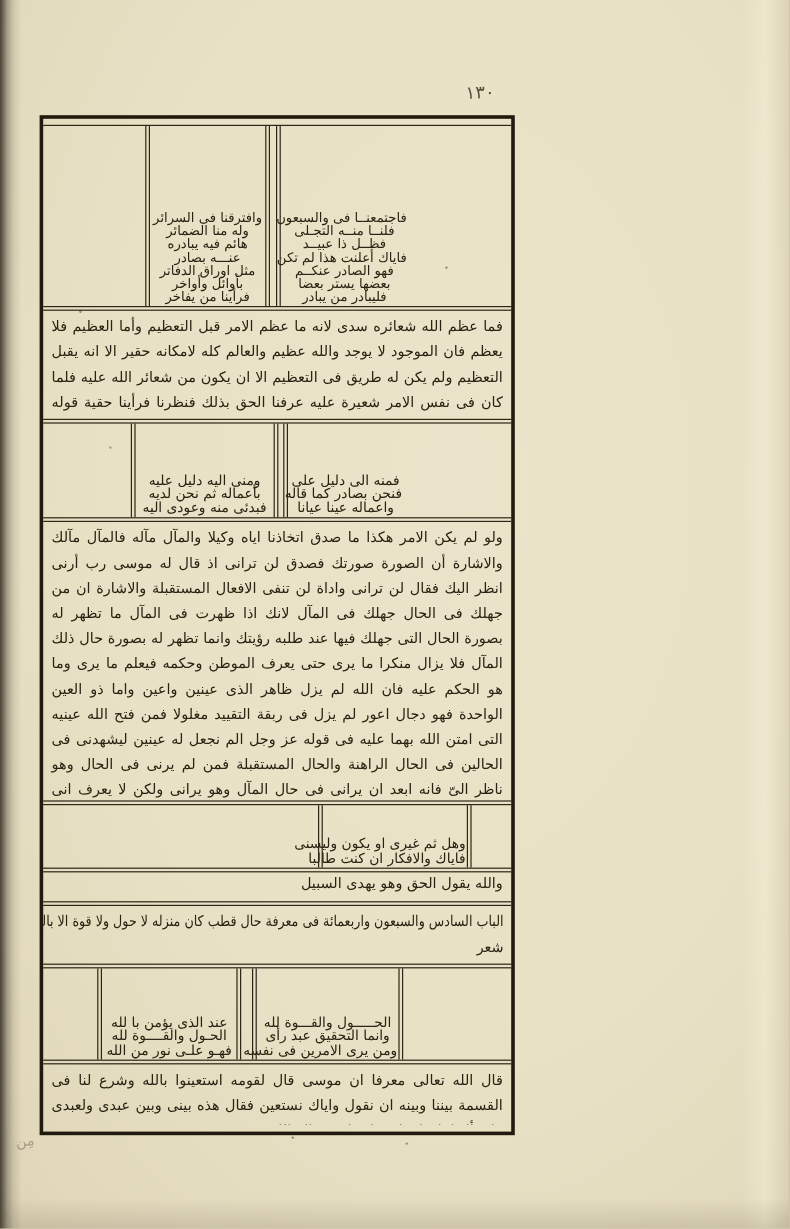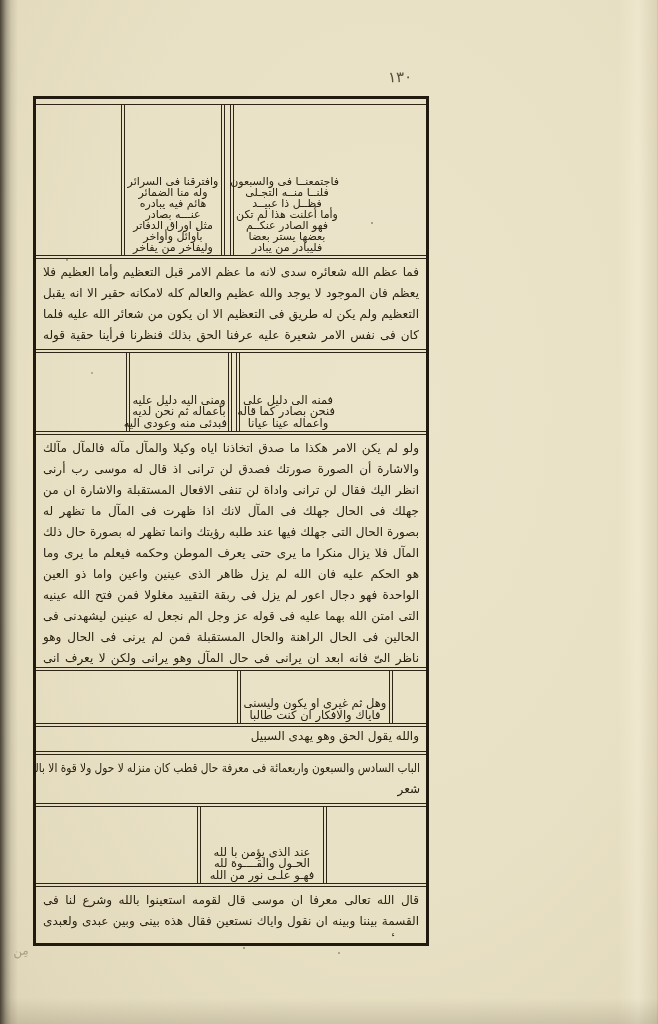--- a/index.html
+++ b/index.html
@@ -96,67 +96,67 @@
   <div class="frame" dir="rtl">
 
     <div class="topline"></div>
 
     <section class="poem p1">
       <div class="sp" style="width:86px"></div>
       <div class="col dbl-l" style="width:110px">
           <div class="pl">فاجتمعنــا فى والسبعون</div>
           <div class="pl">فلنــا منــه التجـلى</div>
           <div class="pl">فظــل ذا عبيــد</div>
-          <div class="pl">وأما أعلنت هذا لم تكن</div>
+          <div class="pl">فاياك أعلنت هذا لم تكن</div>
           <div class="pl">فهو الصادر عنكــم</div>
           <div class="pl">بعضها يستر بعضا</div>
           <div class="pl">فليبادر من يبادر</div>
         </div>
       <div class="sp" style="width:5px"></div>
       <div class="col dbl-l dbl-r" style="width:104px">
           <div class="pl">وافترقنا فى السرائر</div>
           <div class="pl">وله منا الضمائر</div>
           <div class="pl">هائم فيه يبادره</div>
           <div class="pl">عنـــه بصادر</div>
           <div class="pl">مثل اوراق الدفاتر</div>
           <div class="pl">بأوائل وأواخر</div>
-          <div class="pl">وليفاخر من يفاخر</div>
+          <div class="pl">فرأينا من يفاخر</div>
         </div>
     </section>
 
     <div class="rule"></div>
 
     <section class="prose prose1">فما عظم الله شعائره سدى لانه ما عظم الامر قبل التعظيم وأما العظيم فلا يعظم فان الموجود لا يوجد والله عظيم والعالم كله لامكانه حقير الا انه يقبل التعظيم ولم يكن له طريق فى التعظيم الا ان يكون من شعائر الله عليه فلما كان فى نفس الامر شعيرة عليه عرفنا الحق بذلك فنظرنا فرأينا حقية قوله فاستدللنا بها عليه وبه اذا ظهر فى التذكرة علينا شعر</section>
 
     <div class="rule"></div>
 
     <section class="poem p2">
       <div class="sp" style="width:90px"></div>
       <div class="col dbl-l" style="width:100px">
           <div class="pl">فمنه الى دليل على</div>
           <div class="pl">فنحن بصادر كما قاله</div>
           <div class="pl">واعماله عينا عيانا</div>
         </div>
       <div class="sp" style="width:4px"></div>
-      <div class="col dbl-l dbl-r" style="width:106px">
+      <div class="col dbl-l dbl-r" style="width:123px">
           <div class="pl">ومنى اليه دليل عليه</div>
           <div class="pl">بأعماله ثم نحن لديه</div>
           <div class="pl">فبدئى منه وعودى اليه</div>
         </div>
     </section>
 
     <div class="rule"></div>
 
     <section class="prose prose2">ولو لم يكن الامر هكذا ما صدق اتخاذنا اياه وكيلا والمآل مآله فالمآل مآلك والاشارة أن الصورة صورتك فصدق لن ترانى اذ قال له موسى رب أرنى انظر اليك فقال لن ترانى واداة لن تنفى الافعال المستقبلة والاشارة ان من جهلك فى الحال جهلك فى المآل لانك اذا ظهرت فى المآل ما تظهر له بصورة الحال التى جهلك فيها عند طلبه رؤيتك وانما تظهر له بصورة حال ذلك المآل فلا يزال منكرا ما يرى حتى يعرف الموطن وحكمه فيعلم ما يرى وما هو الحكم عليه فان الله لم يزل ظاهر الذى عينين واعين واما ذو العين الواحدة فهو دجال اعور لم يزل فى ربقة التقييد مغلولا فمن فتح الله عينيه التى امتن الله بهما عليه فى قوله عز وجل الم نجعل له عينين ليشهدنى فى الحالين فى الحال الراهنة والحال المستقبلة فمن لم يرنى فى الحال وهو ناظر الىّ فانه ابعد ان يرانى فى حال المآل وهو يرانى ولكن لا يعرف انى مطلوبه وسبب ذلك انه يطلبنى بالعلامة وهل هذا الا عين الجهل بى شعر</section>
 
     <div class="rule"></div>
 
     <section class="poem p3">
       <div class="sp" style="width:33px"></div>
-      <div class="col dbl-l dbl-r" style="width:156px">
+      <div class="col dbl-l dbl-r" style="width:128px">
           <div class="pl">وهل ثم غيرى او يكون وليسنى</div>
           <div class="pl">فاياك والافكار ان كنت طالبا</div>
         </div>
       <div class="sp" style="width:18px"></div>
     </section>
 
     <div class="rule"></div>
 
     <section class="quran">والله يقول الحق وهو يهدى السبيل</section>
 
@@ -164,22 +164,27 @@
 
     <section class="chapter">
       <div class="chapter-title">الباب السادس والسبعون واربعمائة فى معرفة حال قطب كان منزله لا حول ولا قوة الا بالله</div>
       <div class="chapter-marker">شعر</div>
     </section>
 
     <div class="rule"></div>
 
     <section class="poem p4">
       <div class="sp" style="width:90px"></div>
+      <div class="col dbl-l dbl-r" style="width:126px">
+          <div class="pl">الحـــــول والقـــوة لله</div>
+          <div class="pl">وانما التحقيق عبد رأى</div>
+          <div class="pl">ومن يرى الامرين فى نفسه</div>
+        </div>
       <div class="sp" style="width:9px"></div>
-      <div class="col dbl-l dbl-r" style="width:130px">
+      <div class="col dbl-l dbl-r" style="width:120px">
           <div class="pl">عند الذى يؤمن با لله</div>
           <div class="pl">الحـول والقــــوة لله</div>
           <div class="pl">فهـو علـى نور من الله</div>
         </div>
     </section>
 
     <div class="rule"></div>
 
     <section class="prose prose3">قال الله تعالى معرفا ان موسى قال لقومه استعينوا بالله وشرع لنا فى القسمة بيننا وبينه ان نقول واياك نستعين فقال هذه بينى وبين عبدى ولعبدى ما سأل اعلم انه لا حول ولا قوة الا بالله</section>
 

